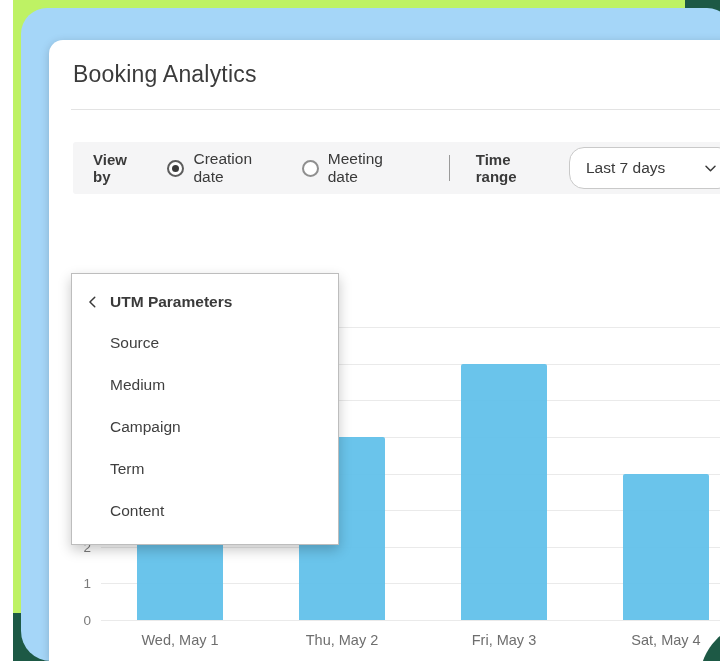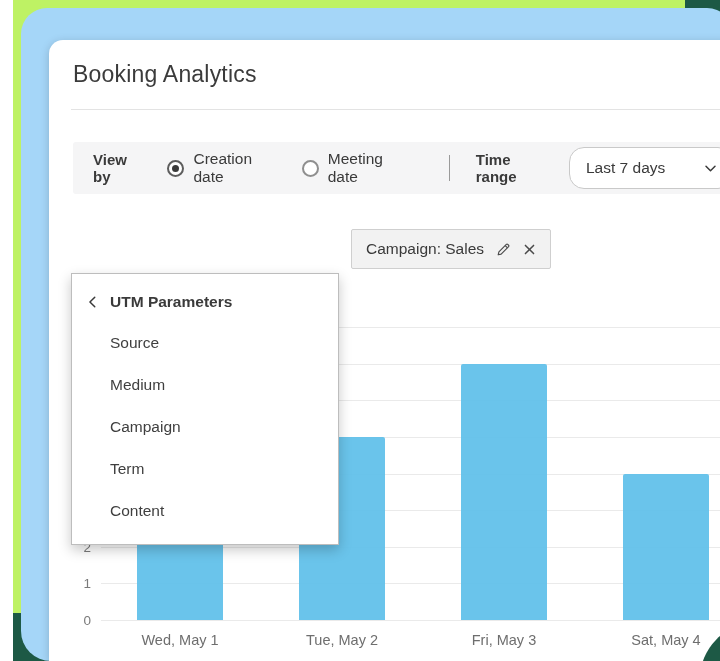--- a/index.html
+++ b/index.html
@@ -128,21 +128,21 @@
       <div class="ytick" style="top: 400.4px;">6</div>
       <div class="gridline" style="top: 363.8px;"></div>
       <div class="ytick" style="top: 363.8px;">7</div>
       <div class="gridline" style="top: 327.2px;"></div>
       <div class="ytick" style="top: 327.2px;">8</div>
       <div class="bar" style="left: 124px; width: 86px; top: 400.4px; height: 219.6px; background: rgb(95, 192, 234);"></div>
       <div class="bar" style="left: 286px; width: 86px; top: 437px; height: 183px; background: rgb(95, 192, 234);"></div>
       <div class="bar" style="left: 448px; width: 86px; top: 363.8px; height: 256.2px; background: rgb(95, 192, 234);"></div>
       <div class="bar" style="left: 610px; width: 86px; top: 473.6px; height: 146.4px; background: rgb(95, 192, 234);"></div>
       <div class="xlabel" style="left: 97px;">Wed, May 1</div>
-      <div class="xlabel" style="left: 259px;">Tue, May 2</div>
+      <div class="xlabel" style="left: 259px;">Thu, May 2</div>
       <div class="xlabel" style="left: 421px;">Fri, May 3</div>
       <div class="xlabel" style="left: 583px;">Sat, May 4</div>
     </div>
 
   <div class="toolbar">
     <span class="viewby-label">View by</span>
 
     <span class="radio checked">
       <span class="radio-circle"></span>
       <span class="radio-label">Creation date</span>
@@ -160,35 +160,20 @@
       <span>Last 7 days</span>
       <span>
         <svg width="15" height="15" viewBox="0 0 20 20">
             <polyline points="4 7 10 13 16 7" fill="none" stroke="#3a3a3a" stroke-width="2" stroke-linecap="round" stroke-linejoin="round"></polyline>
           </svg>
       </span>
     </span>
   </div>
 
 
-  <div class="chip">
-    <span class="chip-label">Campaign: Sales</span>
-    <span class="icon-btn">
-      <svg width="17" height="17" viewBox="0 0 24 24">
-          <path d="M4.5 19.5l1-4.2L16 4.8a1.4 1.4 0 0 1 2 0l1.2 1.2a1.4 1.4 0 0 1 0 2L8.7 18.5l-4.2 1z" fill="none" stroke="#4a4a4a" stroke-width="1.6" stroke-linejoin="round"></path>
-          <line x1="14.4" y1="6.4" x2="17.6" y2="9.6" stroke="#4a4a4a" stroke-width="1.6"></line>
-        </svg>
-    </span>
-    <span class="icon-btn">
-      <svg width="13" height="13" viewBox="0 0 16 16">
-          <line x1="3" y1="3" x2="13" y2="13" stroke="#4a4a4a" stroke-width="1.9" stroke-linecap="round"></line>
-          <line x1="13" y1="3" x2="3" y2="13" stroke="#4a4a4a" stroke-width="1.9" stroke-linecap="round"></line>
-        </svg>
-    </span>
-  </div>
 
   <div class="menu">
     <div class="menu-header">
       <span class="menu-back">
         <svg width="14" height="14" viewBox="0 0 16 16">
             <polyline points="10 2.5 4.5 8 10 13.5" fill="none" stroke="#3a3a3a" stroke-width="1.7" stroke-linecap="round" stroke-linejoin="round"></polyline>
           </svg>
       </span>
       <span class="menu-title">UTM Parameters</span>
     </div>

